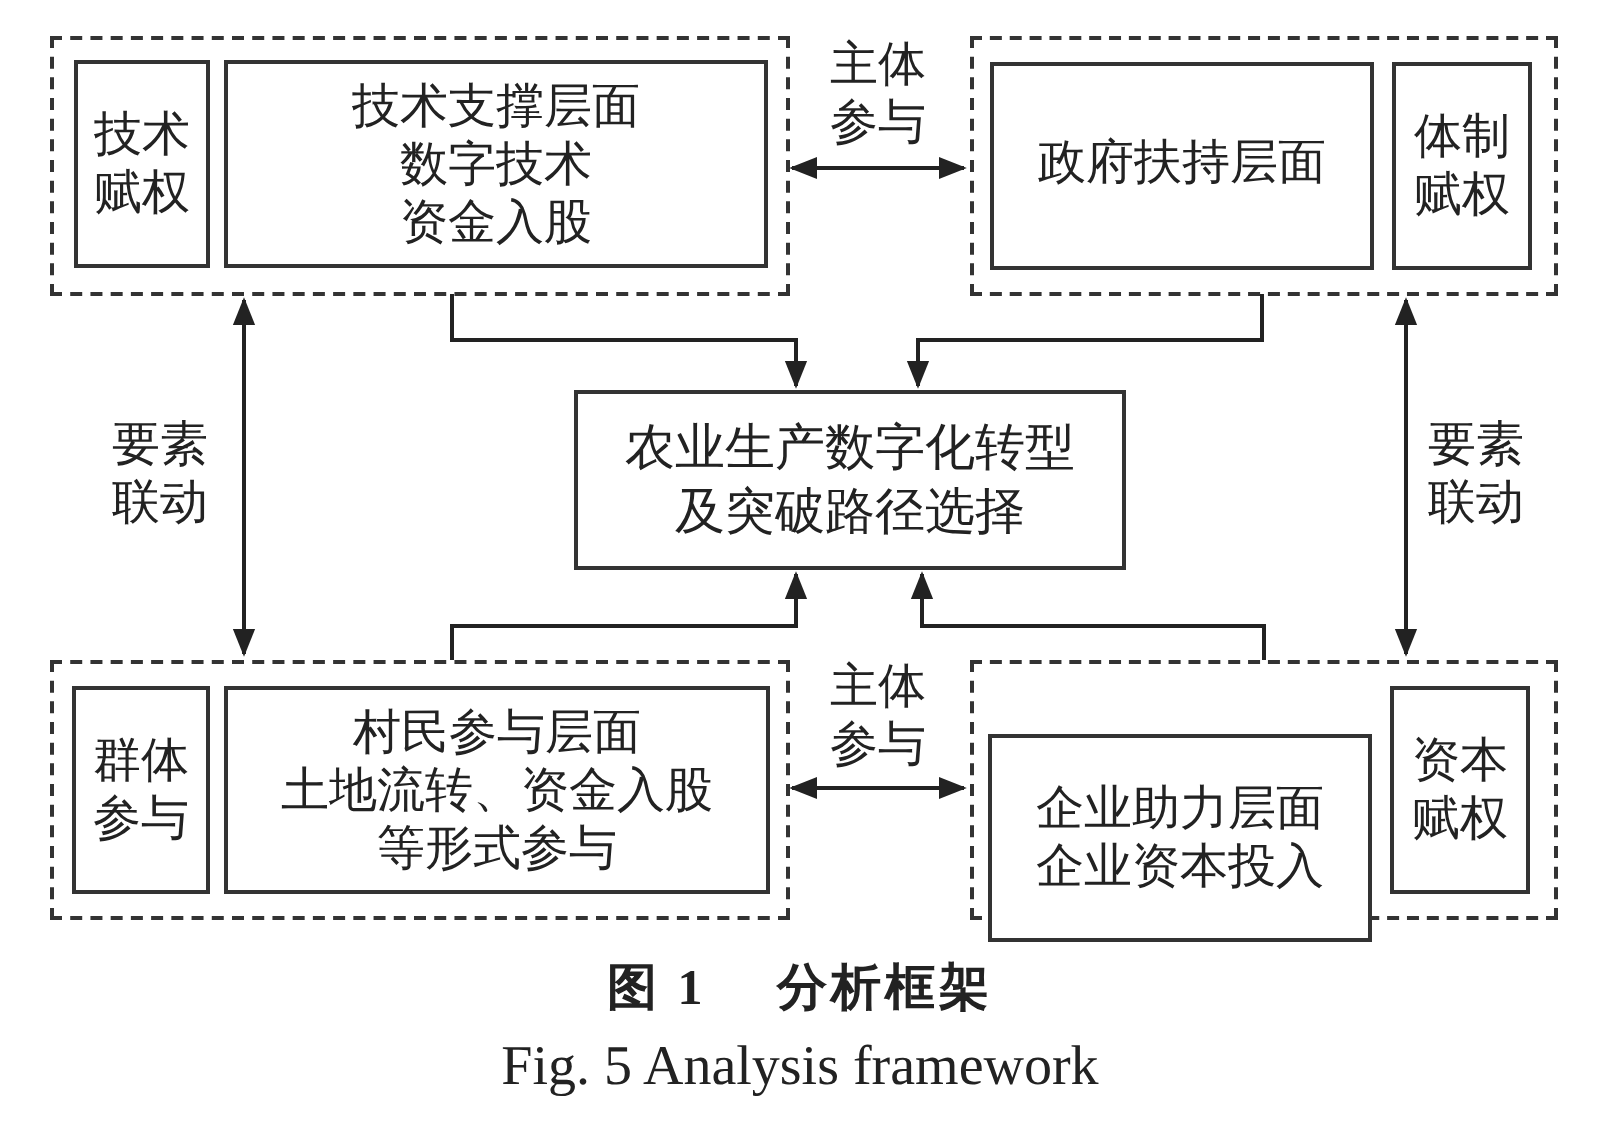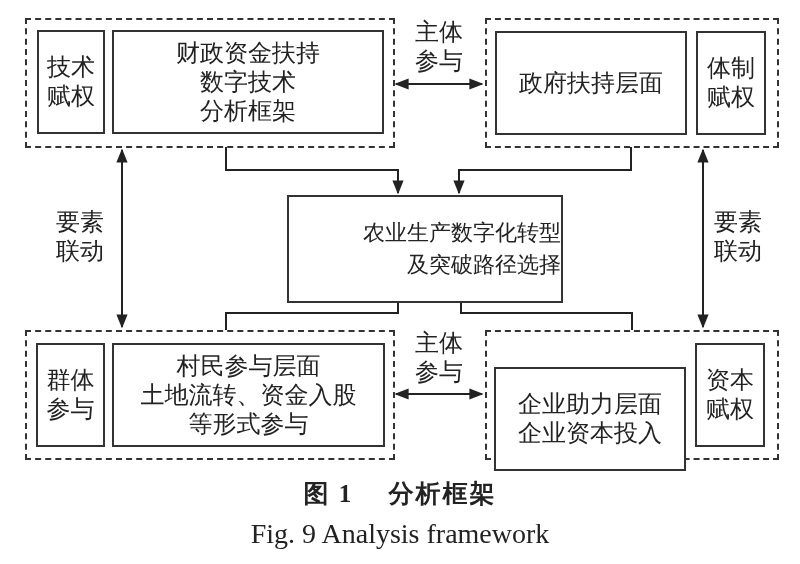--- a/index.html
+++ b/index.html
@@ -43,35 +43,35 @@
 
   <polyline points="632,330 632,313 461,313 461,287" fill="none" stroke="#222" stroke-width="2" marker-end="url(#ah)"></polyline>
 </svg>
 
 <div class="dash" style="left:25px;top:18px;width:370px;height:130px;"></div>
 <div class="box" style="left:37px;top:30px;width:68px;height:104px;">
   <span>技术</span>
   <span>赋权</span>
 </div>
 <div class="box" style="left:112px;top:30px;width:272px;height:104px;">
-  <span>财政资金扶持</span>
+  <span>技术支撑层面</span>
   <span>数字技术</span>
-  <span>分析框架</span>
+  <span>资金入股</span>
 </div>
 
 <div class="dash" style="left:485px;top:18px;width:294px;height:130px;"></div>
-<div class="box" style="left:495px;top:31px;width:192px;height:104px;">
+<div class="box" style="left:495px;top:31px;width:192px;height:104px;font-family:Liberation Mono, monospace;">
   <span>政府扶持层面</span>
 </div>
 <div class="box" style="left:696px;top:31px;width:70px;height:104px;justify-content:center;">
   <span>体制</span>
   <span>赋权</span>
 </div>
 
-<div class="box" style="left:287px;top:195px;width:276px;height:108px;font-size:22px;line-height:32px;align-items:flex-end;">
+<div class="box" style="left:287px;top:195px;width:276px;height:90px;font-size:25px;line-height:32px;">
   <span>农业生产数字化转型</span>
   <span>及突破路径选择</span>
 </div>
 
 <div class="dash" style="left:25px;top:330px;width:370px;height:130px;"></div>
 <div class="box" style="left:36px;top:343px;width:69px;height:104px;">
   <span>群体</span>
   <span>参与</span>
 </div>
 <div class="box" style="left:112px;top:343px;width:273px;height:104px;">
@@ -101,13 +101,13 @@
 <div class="label" style="left:52px;top:208px;width:56px;">
   <div>要素</div>
   <div>联动</div>
 </div>
 <div class="label" style="left:710px;top:208px;width:56px;">
   <div>要素</div>
   <div>联动</div>
 </div>
 
 <div class="cap1">图 1　 分析框架</div>
-<div class="cap2">Fig. 9 Analysis framework</div>
+<div class="cap2">Fig. 5 Analysis framework</div>
 
 </body></html>

